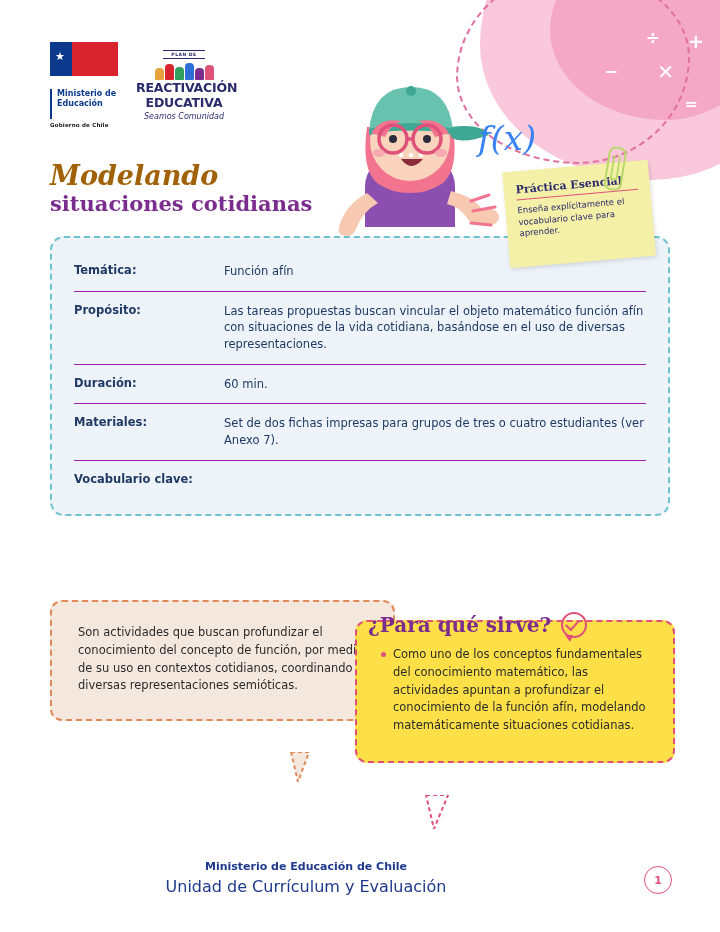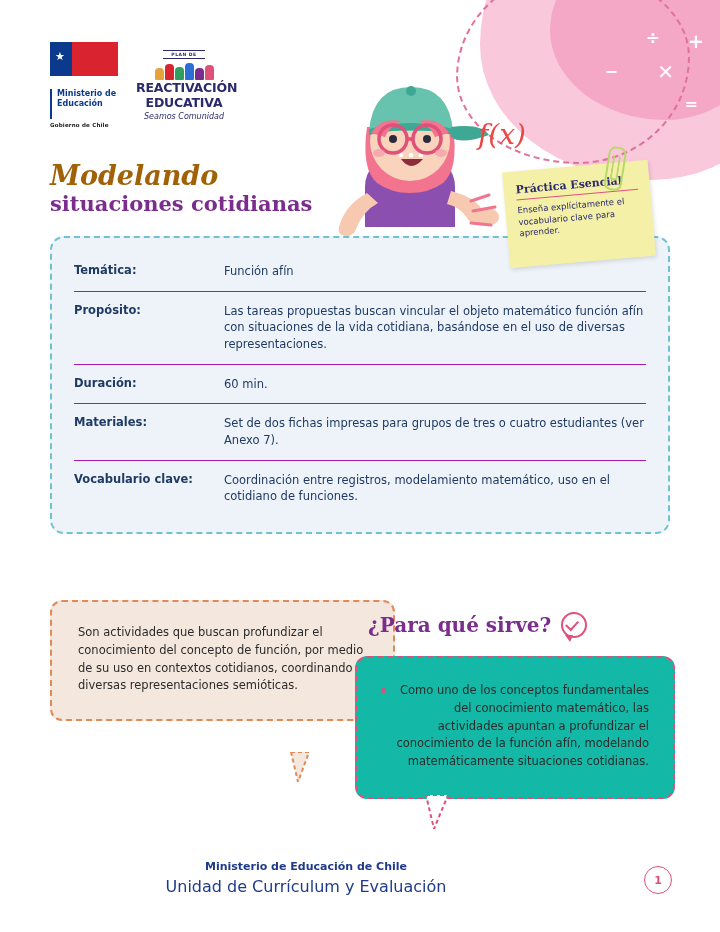--- a/index.html
+++ b/index.html
@@ -181,22 +181,22 @@
     height: 200px;
     z-index: 4;
   }
 
   .fx {
     position: absolute;
     top: 118px;
     left: 478px;
     font-family: "DejaVu Serif", serif;
     font-style: italic;
-    font-size: 28px;
-    color: #ef4444;
+    font-size: 34px;
+    color: #3b82f6;
     z-index: 6;
   }
 
   
   .sticky {
     position: absolute;
     top: 166px;
     left: 506px;
     width: 146px;
     height: 96px;
@@ -350,30 +350,29 @@
   .tail-left-o {
     position: absolute;
     top: 752px;
     left: 290px;
     width: 20px; height: 30px;
     z-index: 6;
   }
 
   .bubble-right {
     position: absolute;
-    top: 656px;
+    top: 620px;
     left: 355px;
     width: 320px;
     box-sizing: border-box;
-    background: #14b8a6;
+    background: #fde047;
     border: 2px dashed #e0517a;
     border-radius: 12px;
     padding: 24px 24px 26px 24px;
     z-index: 5;
-    text-align: right;
   }
   .bubble-right ul {
     margin: 0; padding: 0; list-style: none;
   }
   .bubble-right li {
     font-size: 11.5px;
     color: #2b2b2b;
     line-height: 1.55;
     padding-left: 12px;
     position: relative;
@@ -553,21 +552,20 @@
     <div class="val">60 min.</div>
   </div>
 
   <div class="row">
     <div class="lbl">Materiales:</div>
     <div class="val">Set de dos fichas impresas para grupos de tres o cuatro estudiantes (ver Anexo 7).</div>
   </div>
 
   <div class="row">
     <div class="lbl">Vocabulario clave:</div>
-    <div class="val">Coordinación entre registros, modelamiento matemático, uso en el cotidiano de funciones.</div>
   </div>
 
 </div>
 
 <div class="heading-que">
   <div class="h-purple">¿Qué es?</div>
   <div class="check-circle">
       <span class="tail"></span>
     </div>
 </div>

